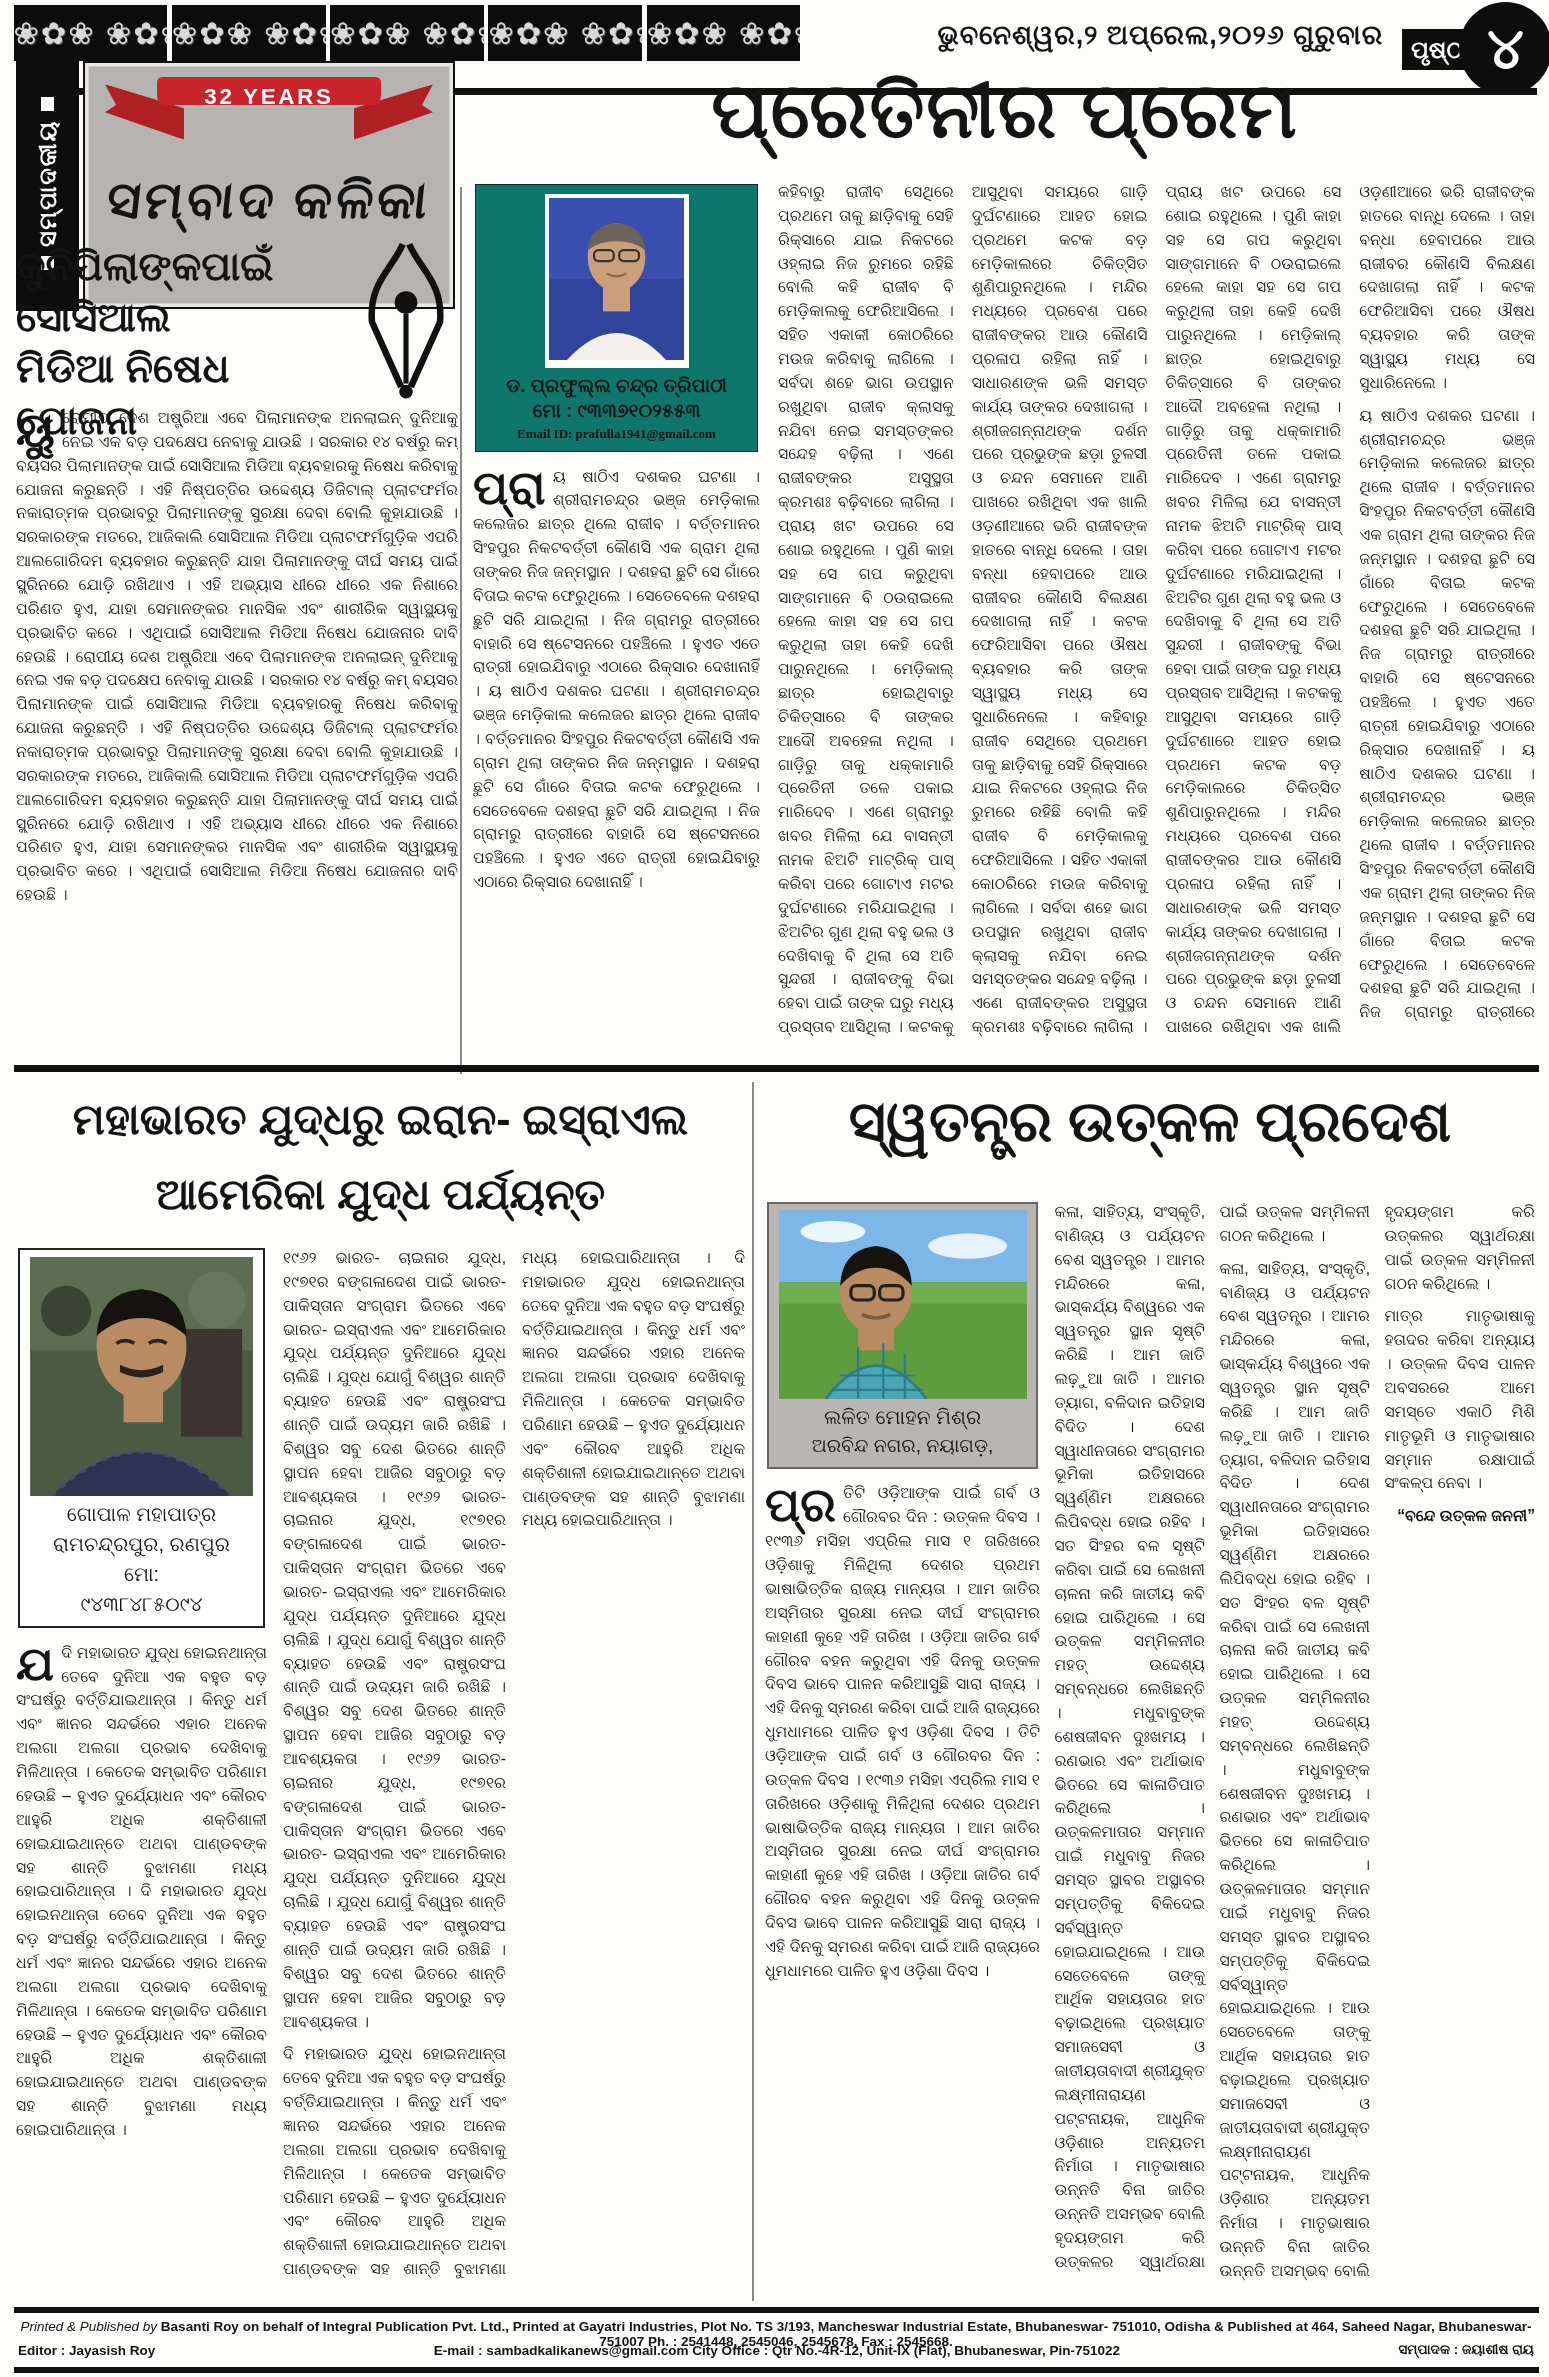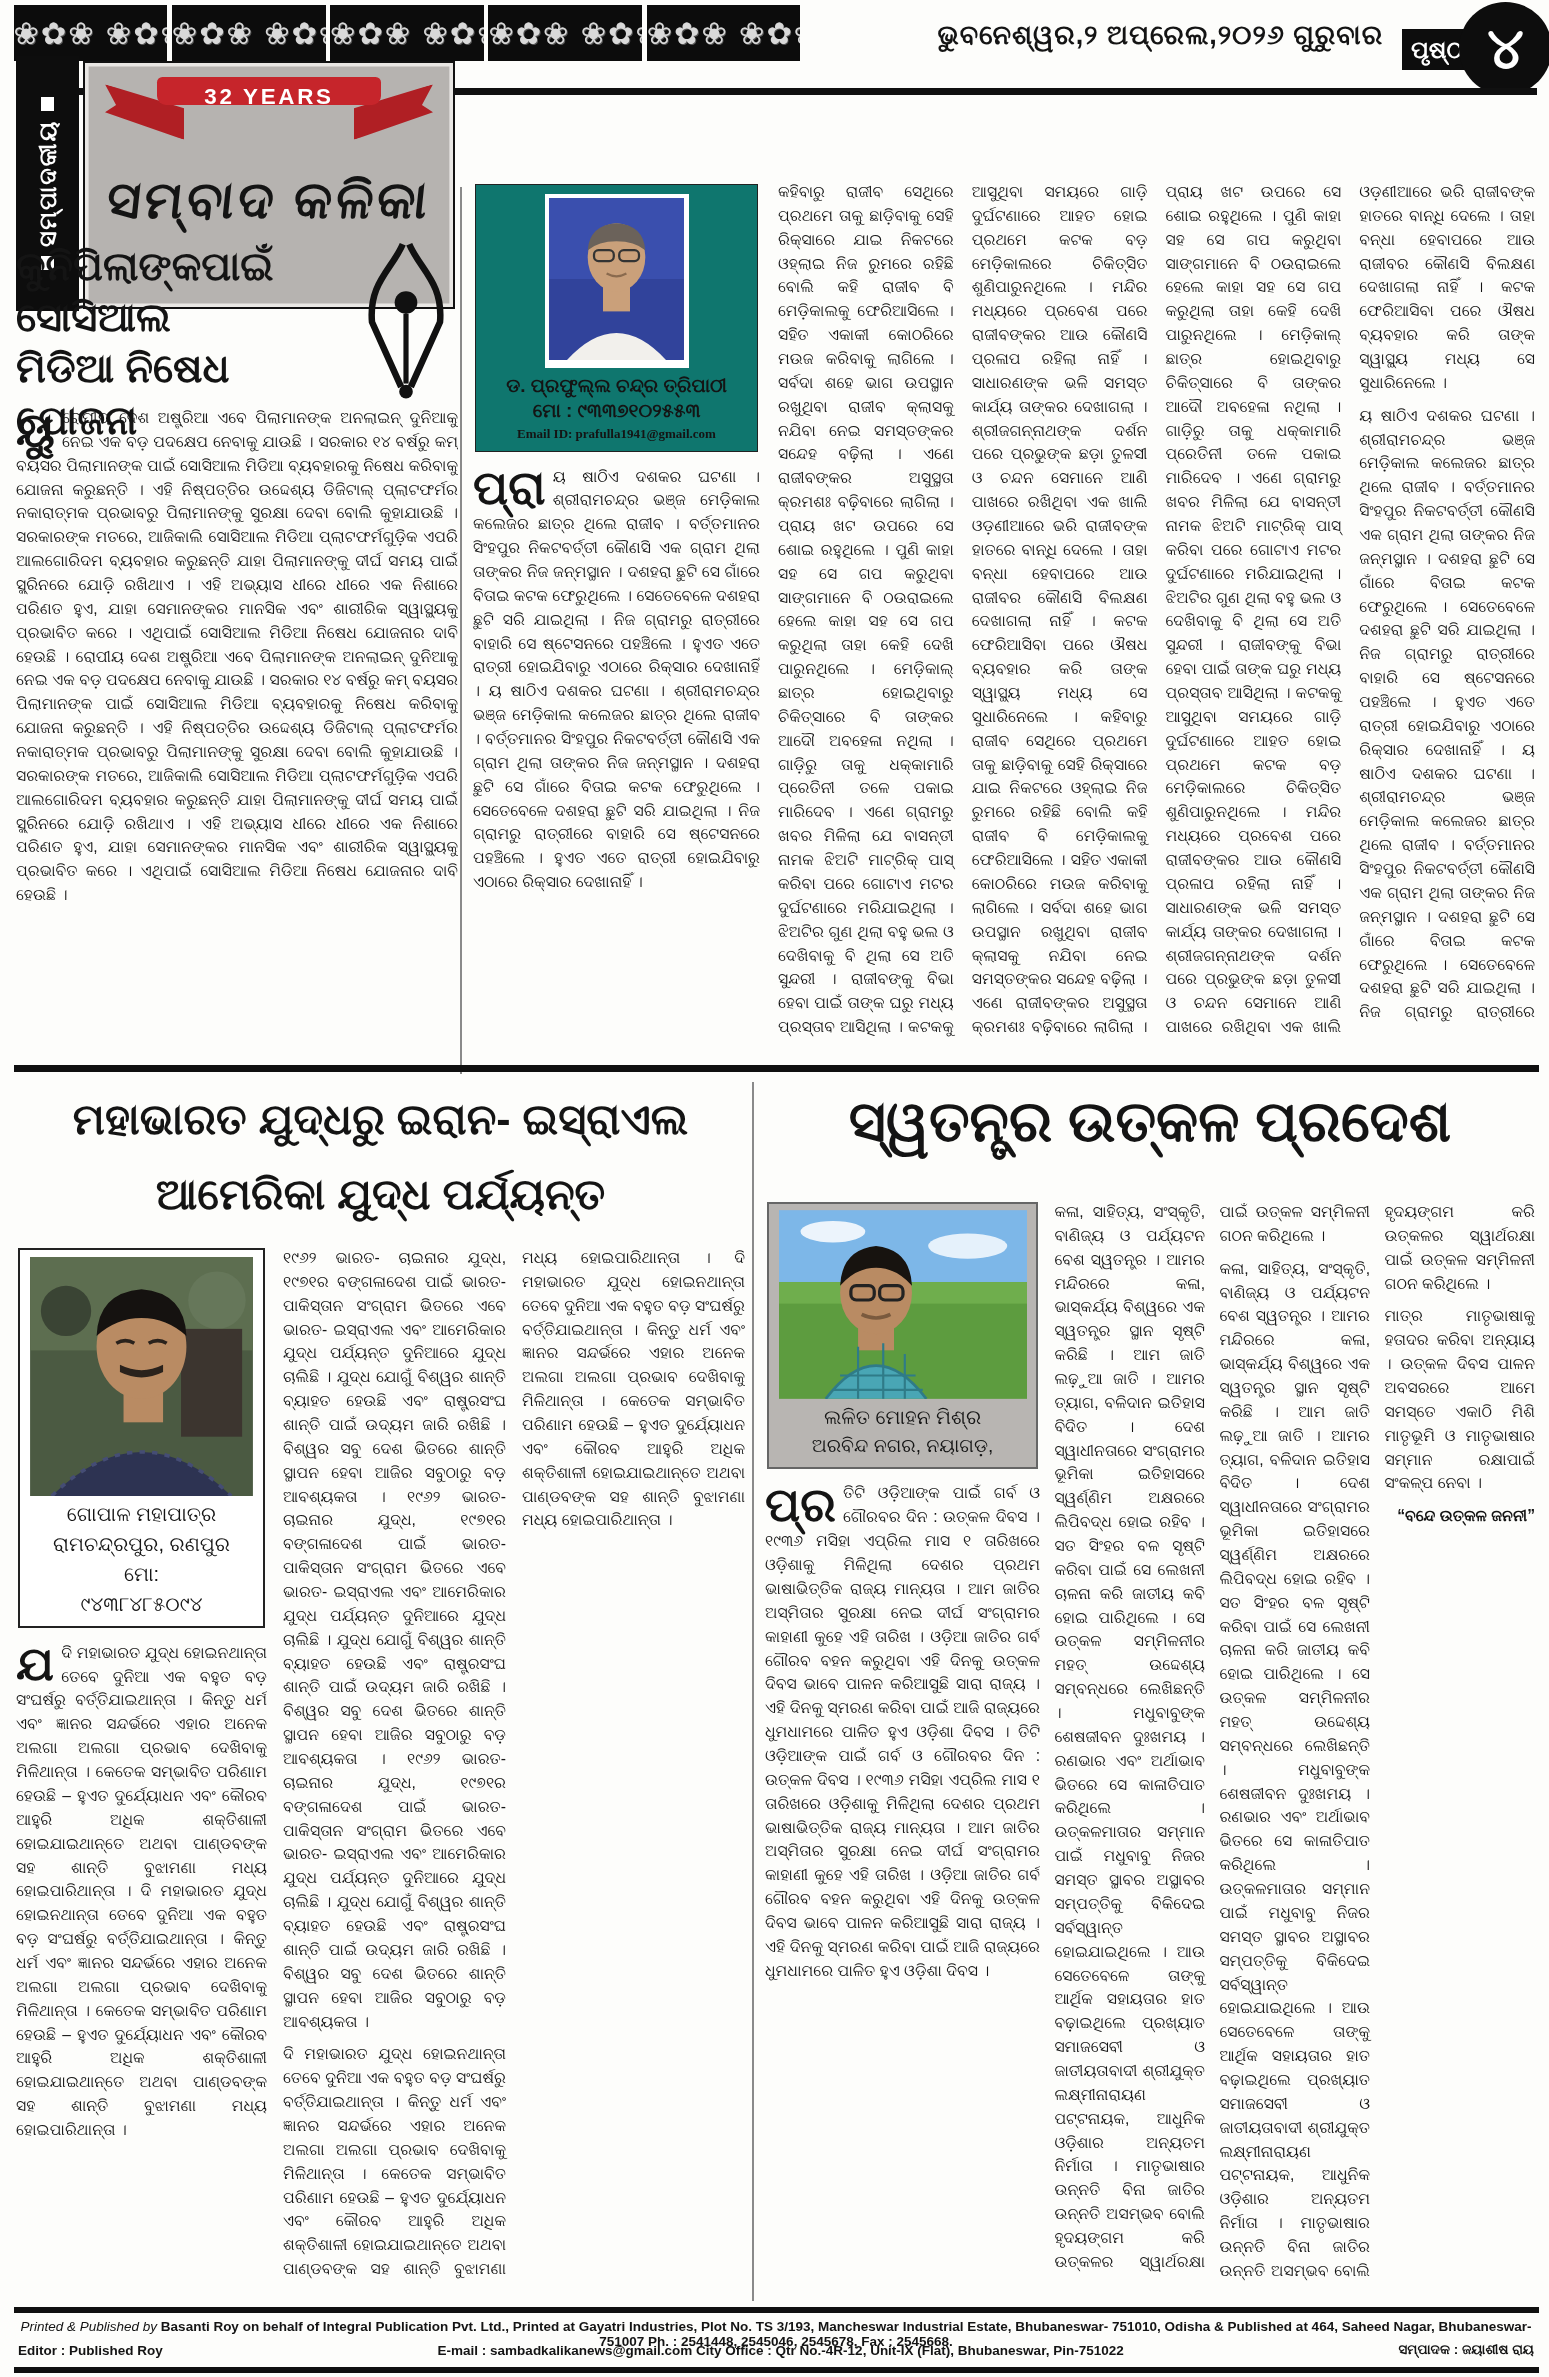--- a/index.html
+++ b/index.html
@@ -131,20 +131,21 @@
       <circle cx="30" cy="38" r="7" fill="#111"></circle>
       <line x1="30" y1="45" x2="30" y2="88" stroke="#111" stroke-width="3.2"></line>
       <circle cx="30" cy="93" r="4.2" fill="#111"></circle>
     </svg>
   </div>
   <div class="ed-body" data-name="editorial-body">
     <p class="body"><span class="dropcap" data-name="editorial-dropcap">ୟୁ</span><span data-name="editorial-body-text">ରୋପୀୟ ଦେଶ ଅଷ୍ଟ୍ରିଆ ଏବେ ପିଲାମାନଙ୍କ ଅନଲାଇନ୍ ଦୁନିଆକୁ ନେଇ ଏକ ବଡ଼ ପଦକ୍ଷେପ ନେବାକୁ ଯାଉଛି । ସରକାର ୧୪ ବର୍ଷରୁ କମ୍ ବୟସର ପିଲାମାନଙ୍କ ପାଇଁ ସୋସିଆଲ ମିଡିଆ ବ୍ୟବହାରକୁ ନିଷେଧ କରିବାକୁ ଯୋଜନା କରୁଛନ୍ତି । ଏହି ନିଷ୍ପତ୍ତିର ଉଦ୍ଦେଶ୍ୟ ଡିଜିଟାଲ୍ ପ୍ଲାଟଫର୍ମର ନକାରାତ୍ମକ ପ୍ରଭାବରୁ ପିଲାମାନଙ୍କୁ ସୁରକ୍ଷା ଦେବା ବୋଲି କୁହାଯାଉଛି ।  ସରକାରଙ୍କ ମତରେ, ଆଜିକାଲି ସୋସିଆଲ ମିଡିଆ ପ୍ଲାଟଫର୍ମଗୁଡ଼ିକ ଏପରି ଆଲଗୋରିଦମ ବ୍ୟବହାର କରୁଛନ୍ତି ଯାହା ପିଲାମାନଙ୍କୁ ଦୀର୍ଘ ସମୟ ପାଇଁ ସ୍କ୍ରିନରେ ଯୋଡ଼ି ରଖିଥାଏ । ଏହି ଅଭ୍ୟାସ ଧୀରେ ଧୀରେ ଏକ ନିଶାରେ ପରିଣତ ହୁଏ, ଯାହା ସେମାନଙ୍କର ମାନସିକ ଏବଂ ଶାରୀରିକ ସ୍ୱାସ୍ଥ୍ୟକୁ ପ୍ରଭାବିତ କରେ । ଏଥିପାଇଁ ସୋସିଆଲ ମିଡିଆ ନିଷେଧ ଯୋଜନାର ଦାବି ହେଉଛି । ରୋପୀୟ ଦେଶ ଅଷ୍ଟ୍ରିଆ ଏବେ ପିଲାମାନଙ୍କ ଅନଲାଇନ୍ ଦୁନିଆକୁ ନେଇ ଏକ ବଡ଼ ପଦକ୍ଷେପ ନେବାକୁ ଯାଉଛି । ସରକାର ୧୪ ବର୍ଷରୁ କମ୍ ବୟସର ପିଲାମାନଙ୍କ ପାଇଁ ସୋସିଆଲ ମିଡିଆ ବ୍ୟବହାରକୁ ନିଷେଧ କରିବାକୁ ଯୋଜନା କରୁଛନ୍ତି । ଏହି ନିଷ୍ପତ୍ତିର ଉଦ୍ଦେଶ୍ୟ ଡିଜିଟାଲ୍ ପ୍ଲାଟଫର୍ମର ନକାରାତ୍ମକ ପ୍ରଭାବରୁ ପିଲାମାନଙ୍କୁ ସୁରକ୍ଷା ଦେବା ବୋଲି କୁହାଯାଉଛି ।  ସରକାରଙ୍କ ମତରେ, ଆଜିକାଲି ସୋସିଆଲ ମିଡିଆ ପ୍ଲାଟଫର୍ମଗୁଡ଼ିକ ଏପରି ଆଲଗୋରିଦମ ବ୍ୟବହାର କରୁଛନ୍ତି ଯାହା ପିଲାମାନଙ୍କୁ ଦୀର୍ଘ ସମୟ ପାଇଁ ସ୍କ୍ରିନରେ ଯୋଡ଼ି ରଖିଥାଏ । ଏହି ଅଭ୍ୟାସ ଧୀରେ ଧୀରେ ଏକ ନିଶାରେ ପରିଣତ ହୁଏ, ଯାହା ସେମାନଙ୍କର ମାନସିକ ଏବଂ ଶାରୀରିକ ସ୍ୱାସ୍ଥ୍ୟକୁ ପ୍ରଭାବିତ କରେ । ଏଥିପାଇଁ ସୋସିଆଲ ମିଡିଆ ନିଷେଧ ଯୋଜନାର ଦାବି ହେଉଛି ।</span></p>
   </div>
   <div class="vrule" style="left:460px;top:187px;height:887px;" data-name="column-divider"></div>
 
+  <div class="story-head" data-name="main-story-headline">ପ୍ରେତିନୀର ପ୍ରେମ</div>
   <div class="story-body" data-name="main-story-body">
     <div class="story-col1" data-name="main-story-column-1">
       <div class="author-box" data-name="author-box">
         <span class="photo-frame" data-name="author-photo-frame">
           <svg width="135" height="162" viewBox="0 0 150 180" data-name="author-photo">
             <rect width="150" height="180" fill="#31439b"></rect>
             <rect y="0" width="150" height="90" fill="#3a4fae"></rect>
             <path d="M20 180 Q75 120 130 180 Z" fill="#f2f0ec"></path>
             <rect x="60" y="98" width="30" height="28" fill="#caa07a"></rect>
             <ellipse cx="75" cy="66" rx="32" ry="38" fill="#caa07a"></ellipse>
@@ -231,20 +232,20 @@
       <p class="body" data-name="utkal-article-column-text">କଳା, ସାହିତ୍ୟ, ସଂସ୍କୃତି, ବାଣିଜ୍ୟ ଓ ପର୍ଯ୍ୟଟନ ବେଶ ସ୍ୱତନ୍ତ୍ର । ଆମର ମନ୍ଦିରରେ କଳା, ଭାସ୍କର୍ଯ୍ୟ ବିଶ୍ୱରେ ଏକ ସ୍ୱତନ୍ତ୍ର ସ୍ଥାନ ସୃଷ୍ଟି କରିଛି । ଆମ ଜାତି ଲଢ଼ୁଆ ଜାତି । ଆମର ତ୍ୟାଗ, ବଳିଦାନ ଇତିହାସ ବିଦିତ । ଦେଶ ସ୍ୱାଧୀନତାରେ ସଂଗ୍ରାମର ଭୂମିକା ଇତିହାସରେ ସ୍ୱର୍ଣ୍ଣିମ ଅକ୍ଷରରେ ଲିପିବଦ୍ଧ ହୋଇ ରହିବ । ସତ ସିଂହର ବଳ ସୃଷ୍ଟି କରିବା ପାଇଁ ସେ ଲେଖନୀ ଚାଳନା କରି ଜାତୀୟ କବି ହୋଇ ପାରିଥିଲେ । ସେ ଉତ୍କଳ ସମ୍ମିଳନୀର ମହତ୍ ଉଦ୍ଦେଶ୍ୟ ସମ୍ବନ୍ଧରେ ଲେଖିଛନ୍ତି । ମଧୁବାବୁଙ୍କ ଶେଷଜୀବନ ଦୁଃଖମୟ । ରଣଭାର ଏବଂ ଅର୍ଥାଭାବ ଭିତରେ ସେ କାଳାତିପାତ କରିଥିଲେ । ଉତ୍କଳମାତାର ସମ୍ମାନ ପାଇଁ ମଧୁବାବୁ ନିଜର ସମସ୍ତ ସ୍ଥାବର ଅସ୍ଥାବର ସମ୍ପତ୍ତିକୁ ବିକିଦେଇ ସର୍ବସ୍ୱାନ୍ତ ହୋଇଯାଇଥିଲେ । ଆଉ ସେତେବେଳେ ତାଙ୍କୁ ଆର୍ଥିକ ସହାୟତାର ହାତ ବଢ଼ାଇଥିଲେ ପ୍ରଖ୍ୟାତ ସମାଜସେବୀ ଓ ଜାତୀୟତାବାଦୀ ଶ୍ରୀଯୁକ୍ତ ଲକ୍ଷ୍ମୀନାରାୟଣ ପଟ୍ଟନାୟକ, ଆଧୁନିକ ଓଡ଼ିଶାର ଅନ୍ୟତମ ନିର୍ମାତା । ମାତୃଭାଷାର ଉନ୍ନତି ବିନା ଜାତିର ଉନ୍ନତି ଅସମ୍ଭବ ବୋଲି ହୃଦୟଙ୍ଗମ କରି ଉତ୍କଳର ସ୍ୱାର୍ଥରକ୍ଷା ପାଇଁ ଉତ୍କଳ ସମ୍ମିଳନୀ ଗଠନ କରିଥିଲେ ।</p>
       <p class="body" data-name="utkal-article-column-text">କଳା, ସାହିତ୍ୟ, ସଂସ୍କୃତି, ବାଣିଜ୍ୟ ଓ ପର୍ଯ୍ୟଟନ ବେଶ ସ୍ୱତନ୍ତ୍ର । ଆମର ମନ୍ଦିରରେ କଳା, ଭାସ୍କର୍ଯ୍ୟ ବିଶ୍ୱରେ ଏକ ସ୍ୱତନ୍ତ୍ର ସ୍ଥାନ ସୃଷ୍ଟି କରିଛି । ଆମ ଜାତି ଲଢ଼ୁଆ ଜାତି । ଆମର ତ୍ୟାଗ, ବଳିଦାନ ଇତିହାସ ବିଦିତ । ଦେଶ ସ୍ୱାଧୀନତାରେ ସଂଗ୍ରାମର ଭୂମିକା ଇତିହାସରେ ସ୍ୱର୍ଣ୍ଣିମ ଅକ୍ଷରରେ ଲିପିବଦ୍ଧ ହୋଇ ରହିବ । ସତ ସିଂହର ବଳ ସୃଷ୍ଟି କରିବା ପାଇଁ ସେ ଲେଖନୀ ଚାଳନା କରି ଜାତୀୟ କବି ହୋଇ ପାରିଥିଲେ । ସେ ଉତ୍କଳ ସମ୍ମିଳନୀର ମହତ୍ ଉଦ୍ଦେଶ୍ୟ ସମ୍ବନ୍ଧରେ ଲେଖିଛନ୍ତି । ମଧୁବାବୁଙ୍କ ଶେଷଜୀବନ ଦୁଃଖମୟ । ରଣଭାର ଏବଂ ଅର୍ଥାଭାବ ଭିତରେ ସେ କାଳାତିପାତ କରିଥିଲେ । ଉତ୍କଳମାତାର ସମ୍ମାନ ପାଇଁ ମଧୁବାବୁ ନିଜର ସମସ୍ତ ସ୍ଥାବର ଅସ୍ଥାବର ସମ୍ପତ୍ତିକୁ ବିକିଦେଇ ସର୍ବସ୍ୱାନ୍ତ ହୋଇଯାଇଥିଲେ । ଆଉ ସେତେବେଳେ ତାଙ୍କୁ ଆର୍ଥିକ ସହାୟତାର ହାତ ବଢ଼ାଇଥିଲେ ପ୍ରଖ୍ୟାତ ସମାଜସେବୀ ଓ ଜାତୀୟତାବାଦୀ ଶ୍ରୀଯୁକ୍ତ ଲକ୍ଷ୍ମୀନାରାୟଣ ପଟ୍ଟନାୟକ, ଆଧୁନିକ ଓଡ଼ିଶାର ଅନ୍ୟତମ ନିର୍ମାତା । ମାତୃଭାଷାର ଉନ୍ନତି ବିନା ଜାତିର ଉନ୍ନତି ଅସମ୍ଭବ ବୋଲି ହୃଦୟଙ୍ଗମ କରି ଉତ୍କଳର ସ୍ୱାର୍ଥରକ୍ଷା ପାଇଁ ଉତ୍କଳ ସମ୍ମିଳନୀ ଗଠନ କରିଥିଲେ ।</p>
       <p class="body" data-name="utkal-article-closing">ମାତ୍ର ମାତୃଭାଷାକୁ ହତାଦର କରିବା ଅନ୍ୟାୟ । ଉତ୍କଳ ଦିବସ ପାଳନ ଅବସରରେ ଆମେ ସମସ୍ତେ ଏକାଠି ମିଶି ମାତୃଭୂମି ଓ ମାତୃଭାଷାର ସମ୍ମାନ ରକ୍ଷାପାଇଁ ସଂକଳ୍ପ ନେବା ।</p>
       <p class="body quote" style="text-align:right;" data-name="utkal-article-tagline">“ବନ୍ଦେ ଉତ୍କଳ ଜନନୀ”</p>
     </div>
   </div>
 
   <div class="rule-h" style="left:13.5px;top:2307px;width:1525px;height:6.3px;" data-name="footer-rule-top"></div>
   <div class="footer-line1" data-name="footer-imprint"><span class="pp" data-name="footer-imprint-prefix">Printed &amp; Published by</span><span data-name="footer-imprint-text"> Basanti Roy on behalf of Integral Publication Pvt. Ltd., Printed at Gayatri Industries, Plot No. TS 3/193, Mancheswar Industrial Estate, Bhubaneswar- 751010, Odisha &amp; Published at 464, Saheed Nagar, Bhubaneswar- 751007  Ph. : 2541448, 2545046, 2545678, Fax : 2545668.</span></div>
   <div class="footer-line2" data-name="footer-second-line">
-    <span data-name="footer-editor">Editor : Published Roy</span>
+    <span data-name="footer-editor">Editor : Jayasish Roy</span>
     <span class="mid" data-name="footer-email-city">E-mail : sambadkalikanews@gmail.com      City Office : Qtr No.-4R-12, Unit-IX (Flat), Bhubaneswar, Pin-751022</span>
     <span data-name="footer-editor-odia">ସମ୍ପାଦକ : ଜୟାଶୀଷ ରାୟ</span>
   </div>
   <div class="rule-h" style="left:13.5px;top:2367px;width:1525px;height:6.3px;" data-name="footer-rule-bottom"></div>
 
 </div>
 
 
 </body></html>

